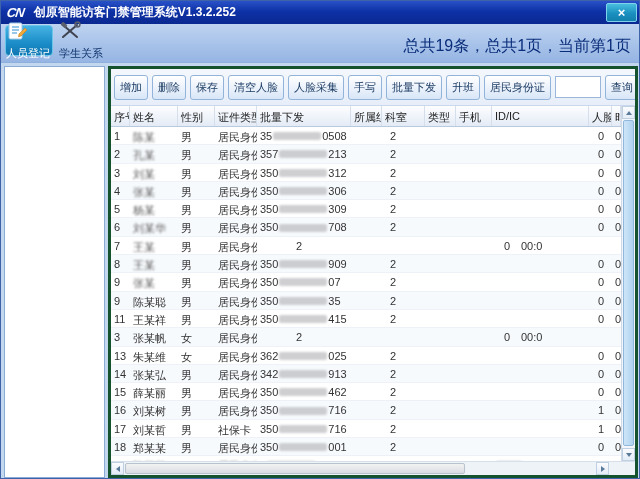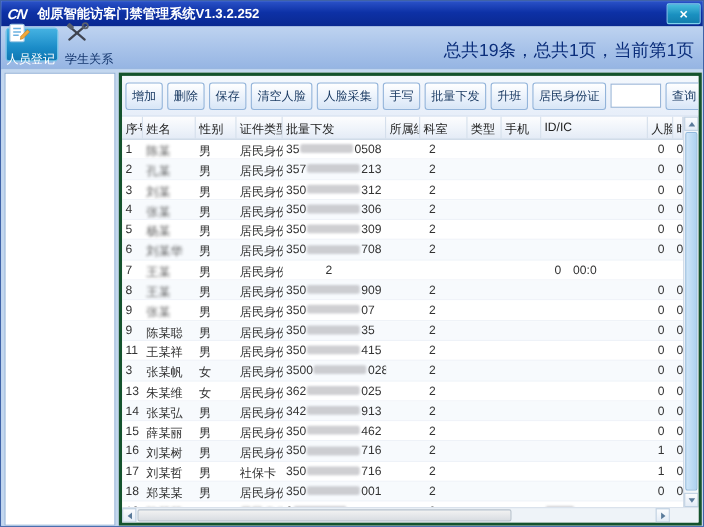--- a/index.html
+++ b/index.html
@@ -341,21 +341,20 @@
                 <div class="td c-ph"></div>
                 <div class="td c-idic"></div>
                 <div class="td c-face">0</div>
                 <div class="td c-time">00:0</div>
               </div>
               <div class="tr alt">
                 <div class="td c-seq">3</div>
                 <div class="td c-name"><span class="">张某帆</span></div>
                 <div class="td c-gen">女</div>
                 <div class="td c-cert">居民身份证</div>
-                <div class="td c-no">3500<span class="redact"></span>028</div>
                 <div class="td c-org"></div>
                 <div class="td c-dept">2</div>
                 <div class="td c-type"></div>
                 <div class="td c-ph"></div>
                 <div class="td c-idic"></div>
                 <div class="td c-face">0</div>
                 <div class="td c-time">00:0</div>
               </div>
               <div class="tr">
                 <div class="td c-seq">13</div>

